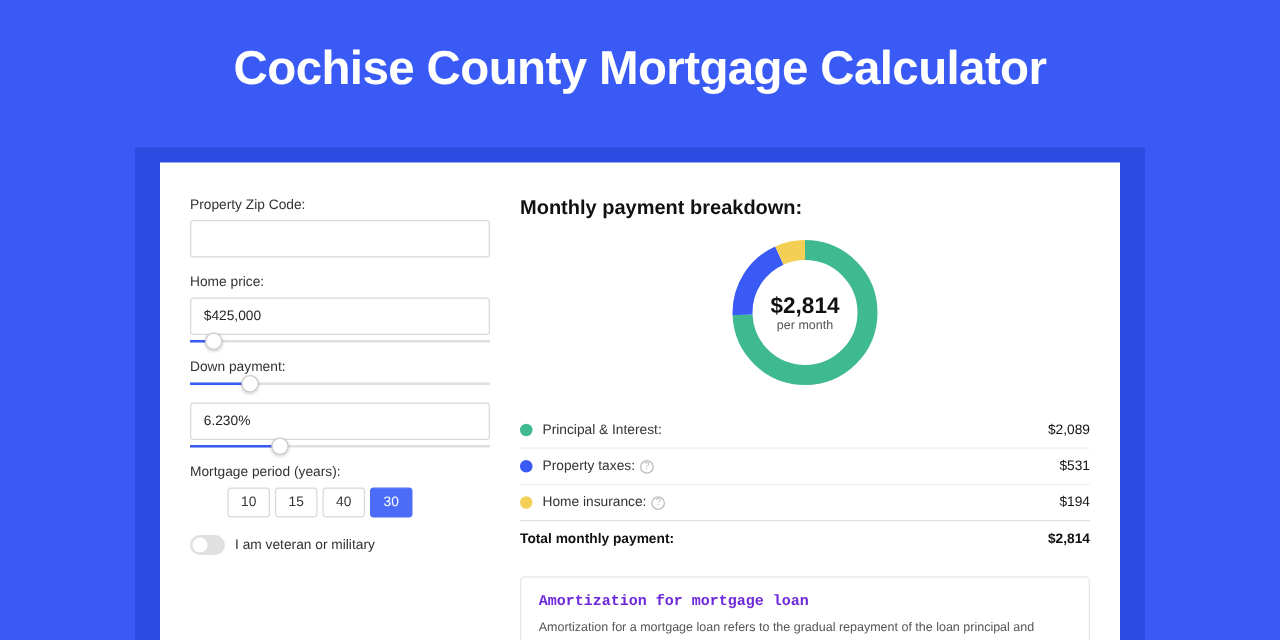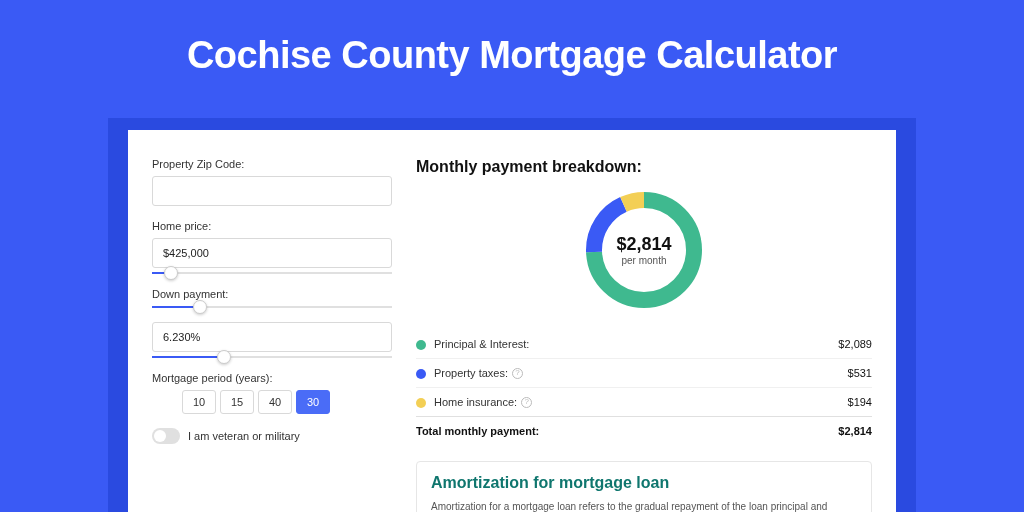--- a/index.html
+++ b/index.html
@@ -56,38 +56,38 @@
   .donut-wrap { display:flex; justify-content:center; margin: 6px 0 18px; }
   .donut { position: relative; width: 124px; height: 124px; }
   .donut svg { transform: rotate(-90deg); }
   .donut-center {
     position:absolute; inset:0; display:flex; flex-direction:column; align-items:center; justify-content:center;
   }
   .donut-val { font-size: 18px; font-weight: 700; color:#111; }
   .donut-sub { font-size: 10px; color:#555; }
 
   .legend-row {
-    display:flex; align-items:flex-end; padding: 8px 0; border-bottom: 1px solid #f0f0f0;
+    display:flex; align-items:center; padding: 8px 0; border-bottom: 1px solid #f0f0f0;
     font-size: 11px; color:#333;
   }
   .legend-row:last-of-type { border-bottom: none; }
   .legend-row.total { font-weight:700; color:#111; border-top: 1px solid #e0e0e0; border-bottom:none; }
   .swatch { width:10px; height:10px; border-radius:50%; margin-right:8px; flex:0 0 10px; }
   .legend-label { flex:1; display:flex; align-items:center; gap:4px; }
   .legend-amt { font-weight:400; color:#111; }
   .legend-row.total .legend-amt { font-weight:700; }
   .help-ic {
     width:11px; height:11px; border:1px solid #bbb; border-radius:50%; font-size:8px; color:#bbb;
     display:inline-flex; align-items:center; justify-content:center; line-height:1;
   }
 
   .amort-box {
     margin-top: 16px; border: 1px solid #e6e6e6; border-radius: 4px; padding: 12px 14px 6px;
   }
-  .amort-title { font-size: 16px; font-weight:700; color:#0f766e; margin-bottom:8px; }
+  .amort-title { font-size: 12px; font-weight:700; color:#6d28d9; margin-bottom:8px;font-family:Liberation Mono, monospace; }
   .amort-text { font-size: 10px; color:#555; line-height:1.4; }
 </style>
 </head>
 <body>
 
 <h1 class="page-title">Cochise County Mortgage Calculator</h1>
 
 <div class="shadow-box"></div>
 
 <div class="card">

